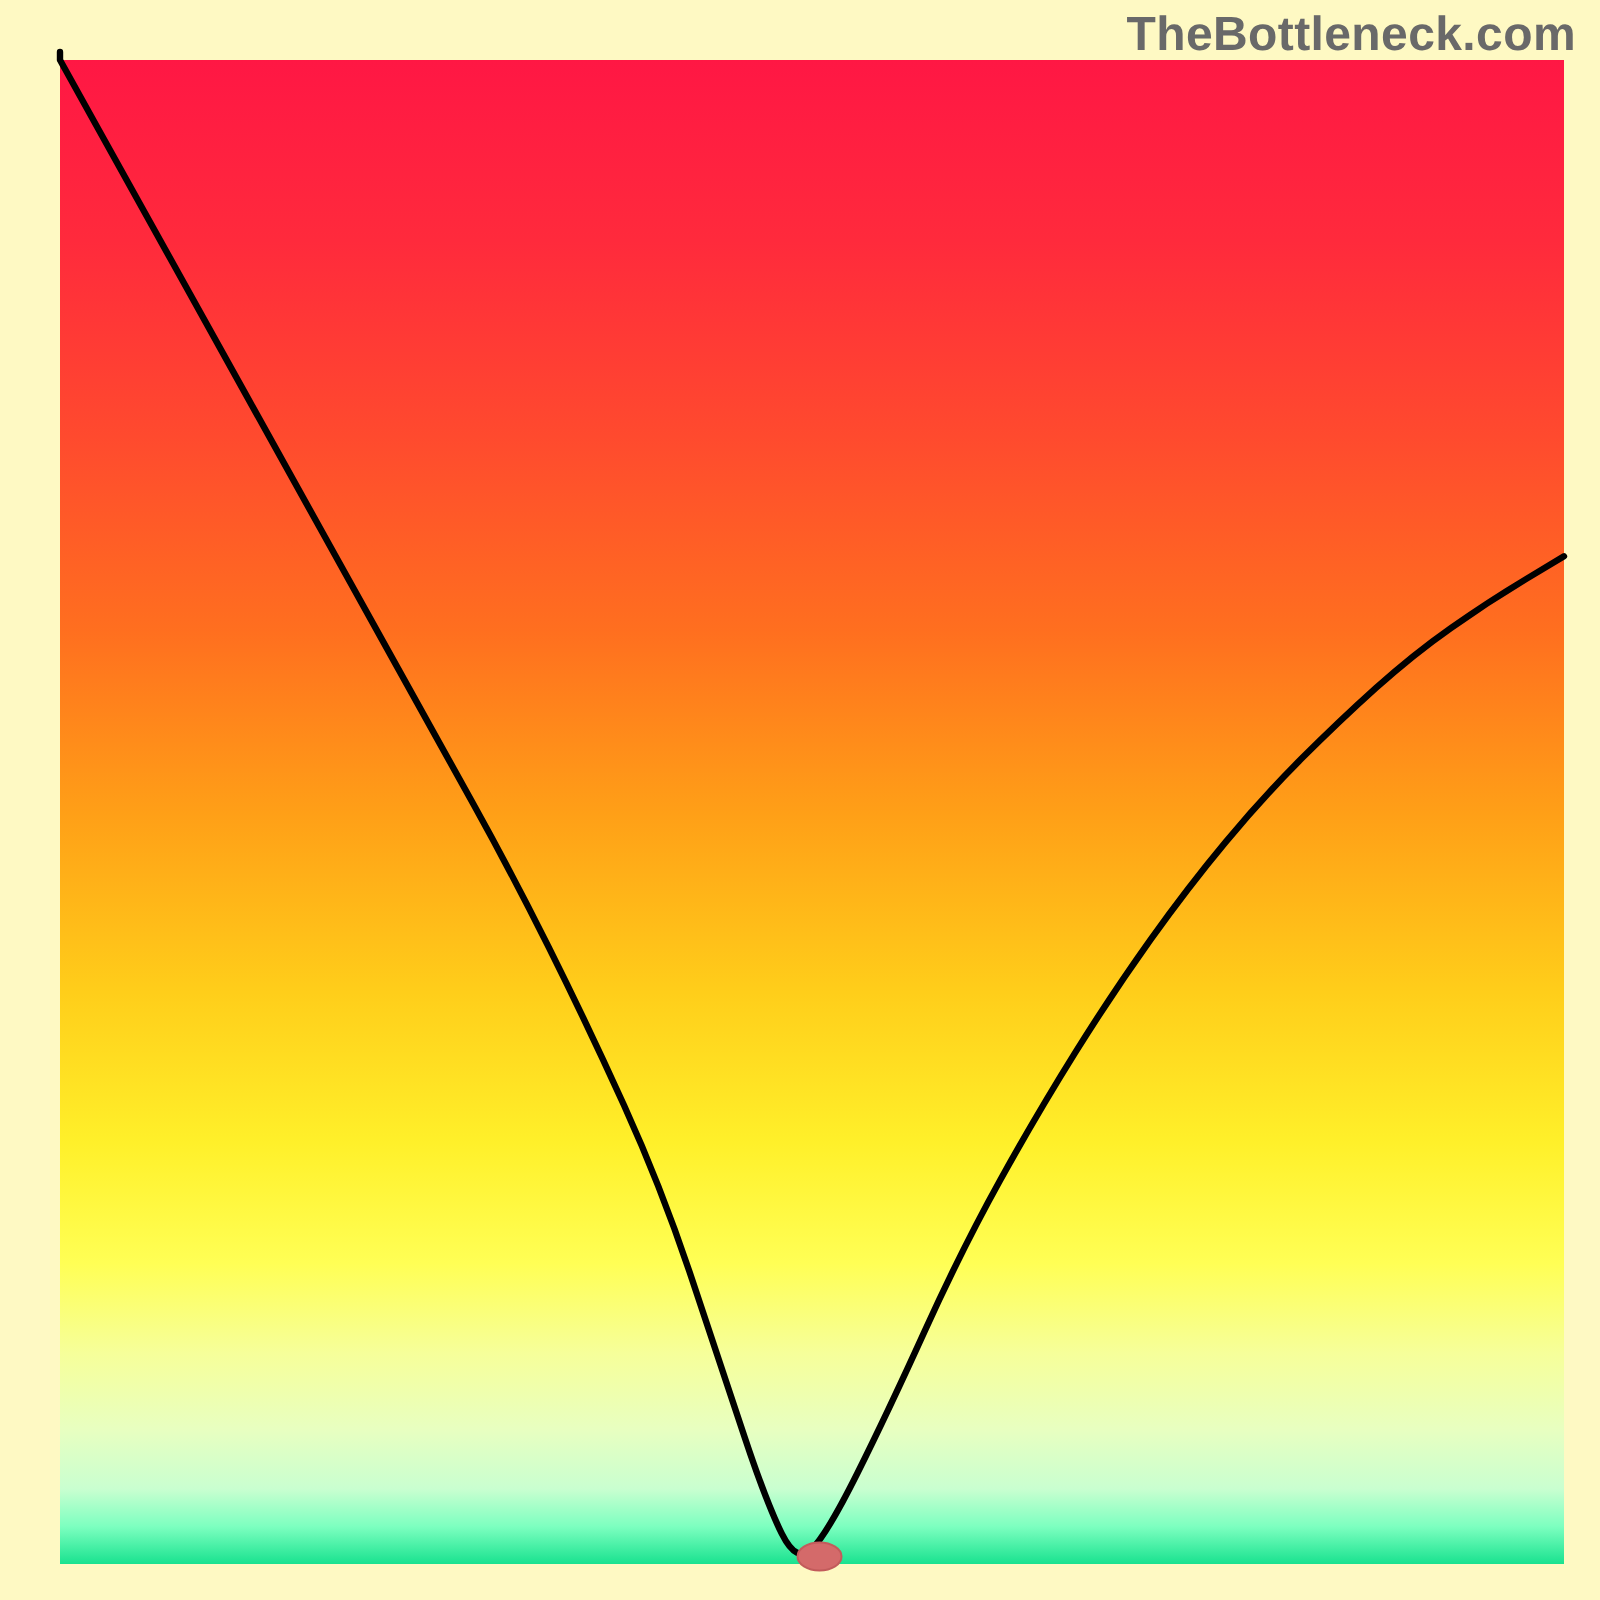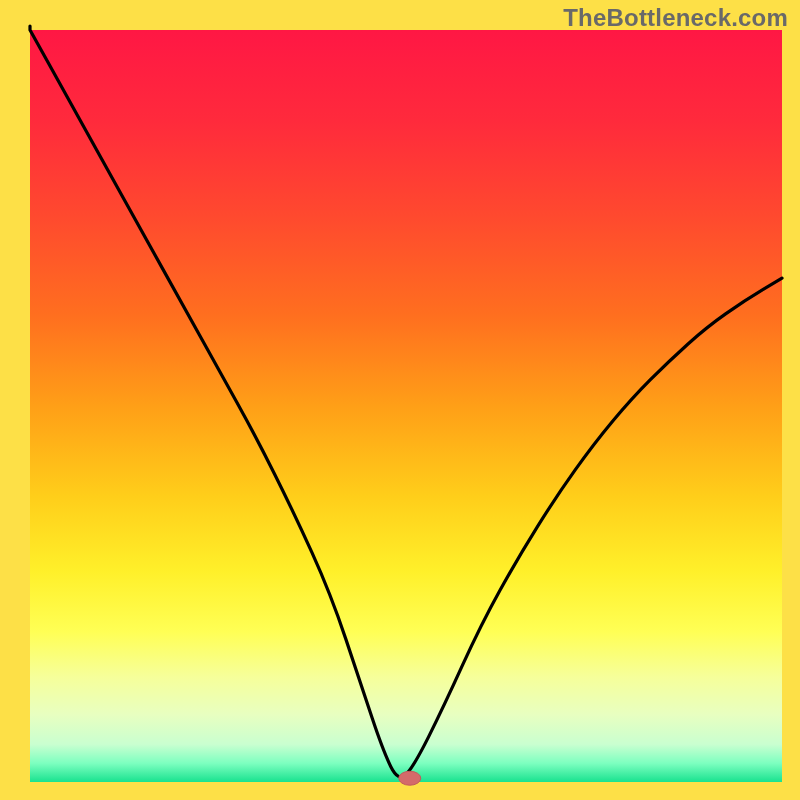--- a/index.html
+++ b/index.html
@@ -7,21 +7,21 @@
     padding: 0;
     width: 800px;
     height: 800px;
     background: #000;
     overflow: hidden;
   }
   .frame {
     position: relative;
     width: 800px;
     height: 800px;
-    background: #fde047;
+    background: #fef9c3;
   }
   .watermark {
     position: absolute;
     top: 4px;
     right: 12px;
     font-family: Arial, Helvetica, sans-serif;
     font-size: 24px;
     font-weight: 600;
     color: #696969;
     letter-spacing: 0.2px;

